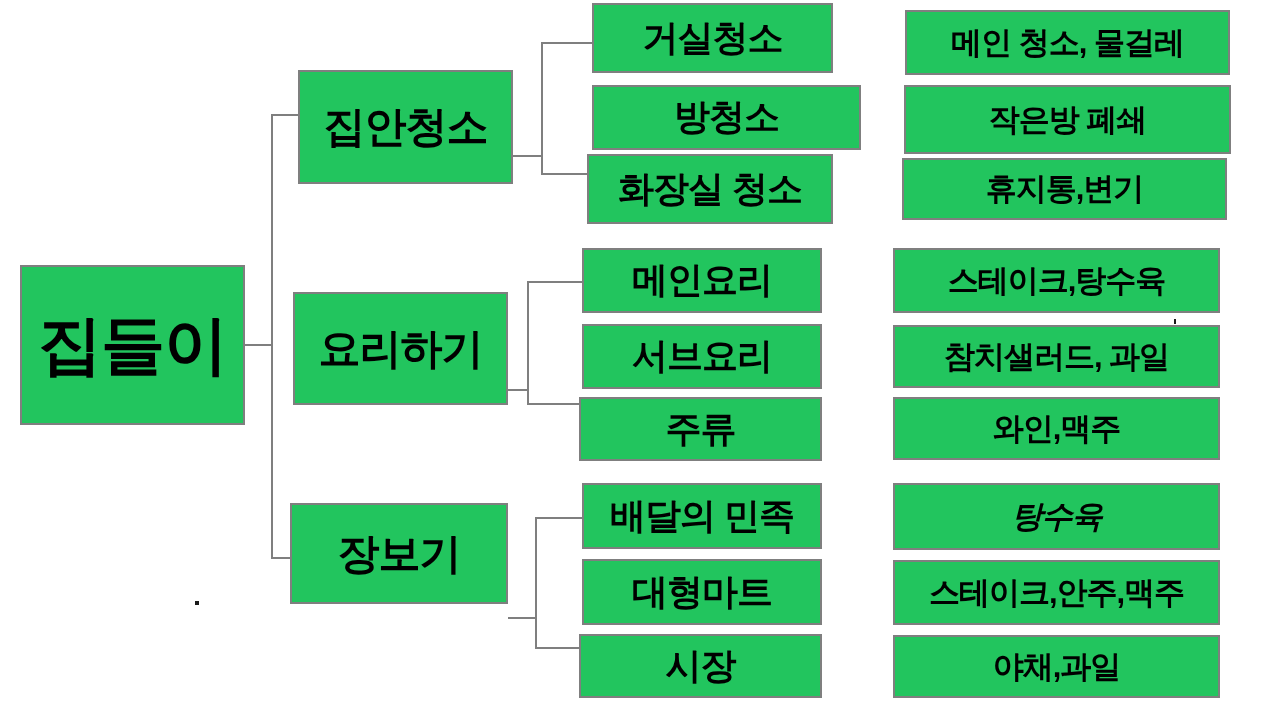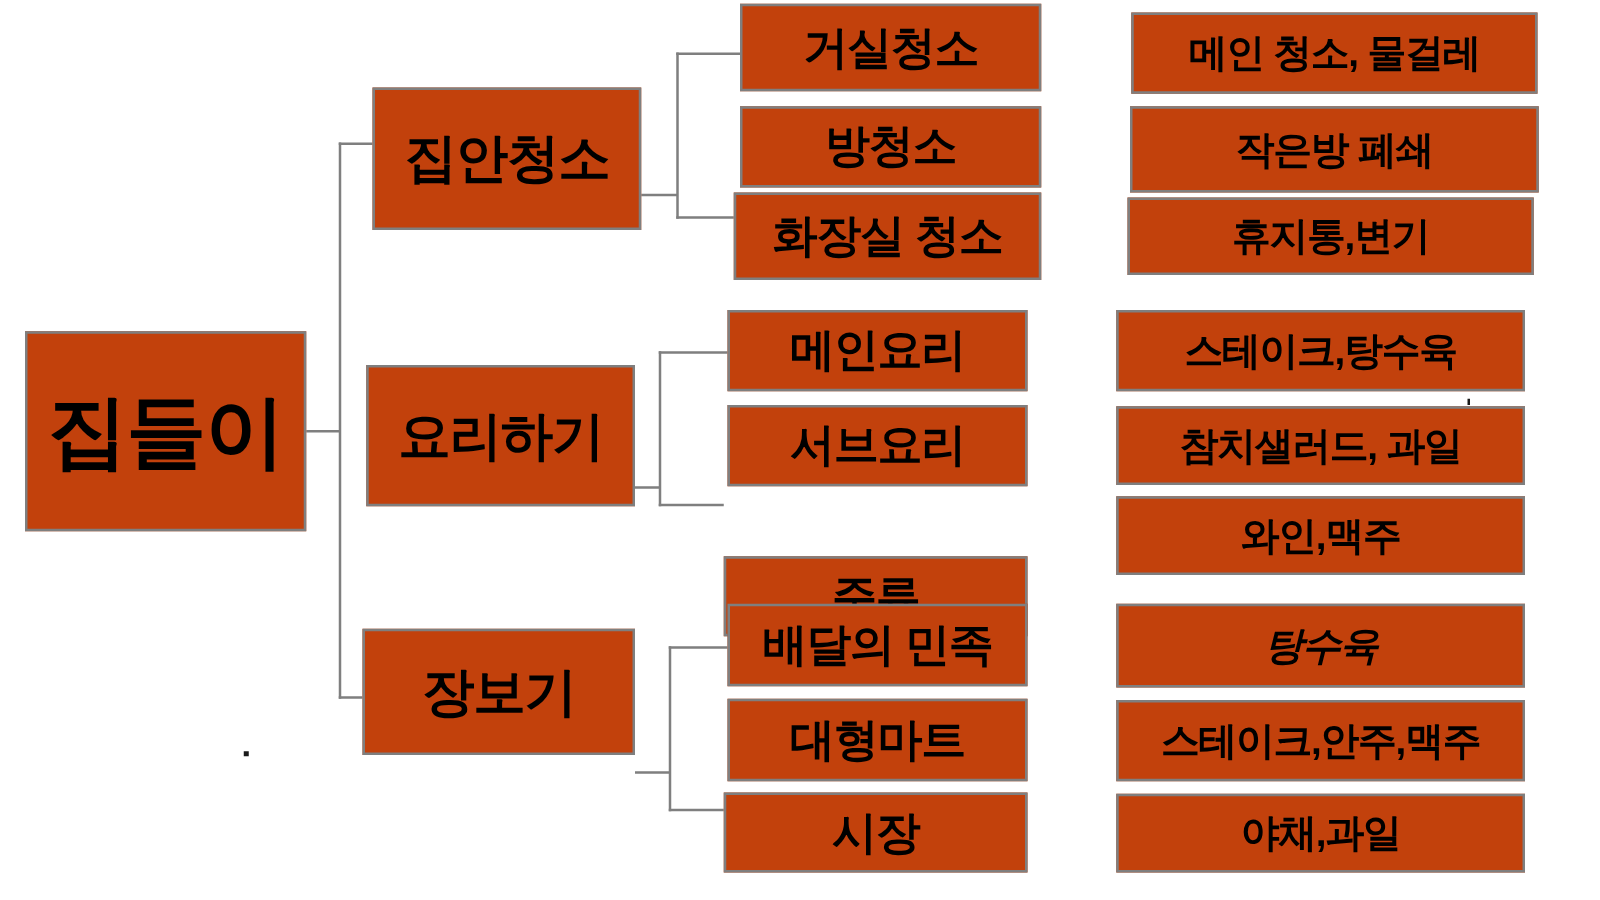--- a/index.html
+++ b/index.html
@@ -10,21 +10,21 @@
   .canvas {
     position: relative;
     width: 1280px;
     height: 720px;
     background: #ffffff;
     overflow: hidden;
   }
   .node {
     position: absolute;
     box-sizing: border-box;
-    background: #c2410c;
+    background: #22c55e;
     border: 2px solid #7f7f7f;
     display: flex;
     align-items: center;
     justify-content: center;
     font-weight: 700;
     color: #000000;
     text-align: center;
     white-space: nowrap;
     letter-spacing: -1px;
   }
@@ -66,26 +66,26 @@
   <div class="line" style="left:535px; top:517px; width:47px; height:2px;"></div>
   <div class="line" style="left:535px; top:647px; width:44px; height:2px;"></div>
 
   <div class="node root" style="left:20px; top:265px; width:225px; height:160px;">집들이</div>
 
   <div class="node branch" style="left:298px; top:70px; width:215px; height:114px;">집안청소</div>
   <div class="node branch" style="left:293px; top:292px; width:215px; height:113px;">요리하기</div>
   <div class="node branch" style="left:290px; top:503px; width:218px; height:101px;">장보기</div>
 
   <div class="node leaf" style="left:592px; top:3px; width:241px; height:70px;">거실청소</div>
-  <div class="node leaf" style="left:592px; top:85px; width:241px; height:65px;">방청소</div>
+  <div class="node leaf" style="left:592px; top:85px; width:269px; height:65px;">방청소</div>
   <div class="node leaf" style="left:587px; top:154px; width:246px; height:70px;">화장실 청소</div>
 
   <div class="node leaf" style="left:582px; top:248px; width:240px; height:65px;">메인요리</div>
   <div class="node leaf" style="left:582px; top:324px; width:240px; height:65px;">서브요리</div>
-  <div class="node leaf" style="left:579px; top:397px; width:243px; height:64px;margin-top:48px;">주류</div>
+  <div class="node leaf" style="left:579px; top:397px; width:243px; height:64px;">주류</div>
 
   <div class="node leaf" style="left:582px; top:483px; width:240px; height:66px;">배달의 민족</div>
   <div class="node leaf" style="left:582px; top:559px; width:240px; height:66px;">대형마트</div>
   <div class="node leaf" style="left:579px; top:634px; width:243px; height:64px;">시장</div>
 
   <div class="node detail" style="left:905px; top:10px; width:325px; height:65px;">메인 청소, 물걸레</div>
   <div class="node detail" style="left:904px; top:85px; width:327px; height:69px;">작은방 폐쇄</div>
   <div class="node detail" style="left:902px; top:158px; width:325px; height:62px;">휴지통,변기</div>
 
   <div class="node detail" style="left:893px; top:248px; width:327px; height:65px;">스테이크,탕수육</div>

